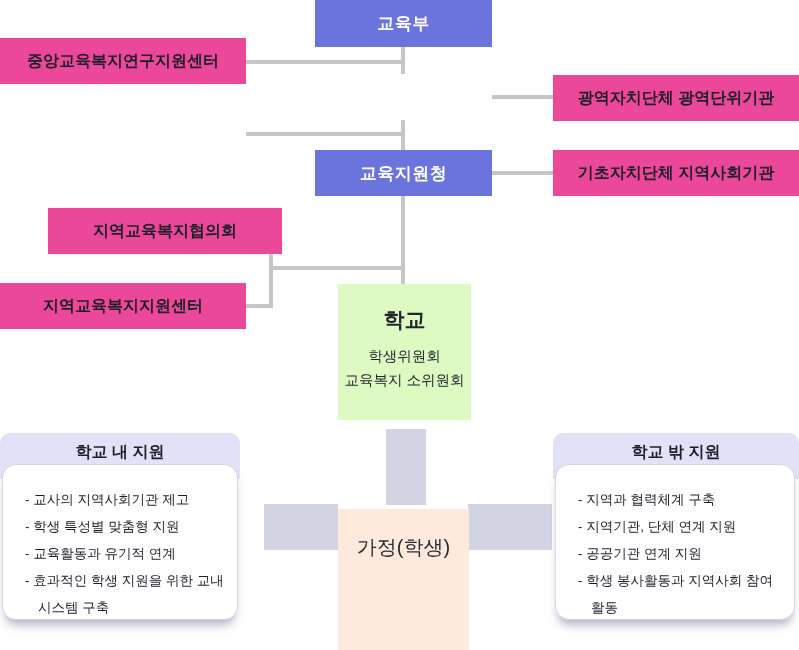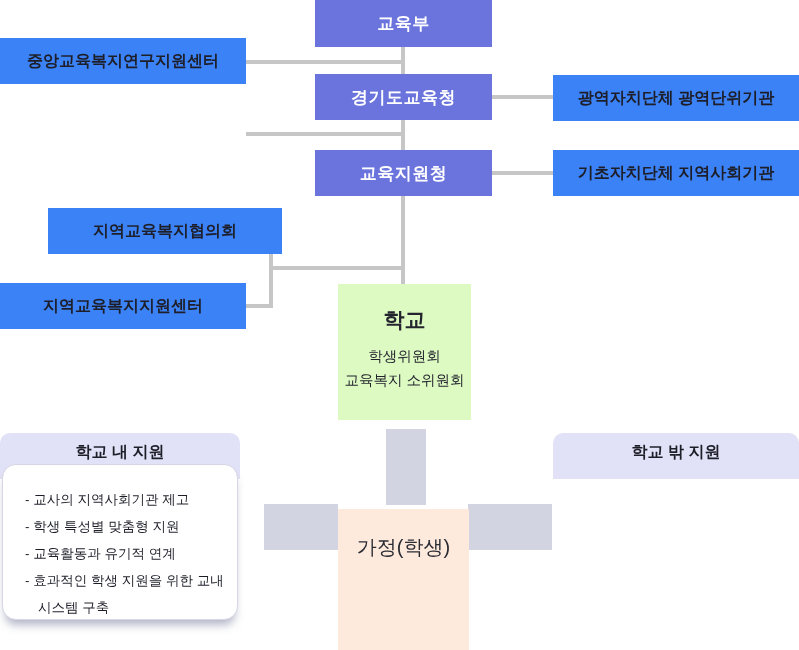--- a/index.html
+++ b/index.html
@@ -26,21 +26,21 @@
     box-sizing: border-box;
   }
   .node-purple {
     background: #6b74dd;
     color: #ffffff;
     font-weight: 700;
     font-size: 17px;
     letter-spacing: 0.5px;
   }
   .node-lav {
-    background: #3b82f6;
+    background: #ec4899;
     color: #1d1e28;
     font-weight: 700;
     font-size: 16px;
   }
   .node-green {
     background: #ddfac3;
     flex-direction: column;
     justify-content: flex-start;
     padding-top: 22px;
   }
@@ -111,23 +111,20 @@
   <div class="line" style="left:269px; top:229px; width:4px; height:79px;"></div>
   <div class="line" style="left:269px; top:266px; width:136px; height:4px;"></div>
 
   <div class="bar" style="left:386px; top:429px; width:40px; height:76px;"></div>
   <div class="bar" style="left:264px; top:504px; width:74px; height:46px;"></div>
   <div class="bar" style="left:468px; top:504px; width:84px; height:46px;"></div>
 
   <div class="node node-purple" style="left:315px; top:0; width:177px; height:47px;">
     <span>교육부</span>
   </div>
-  <div class="node node-purple" style="left:315px; top:74px; width:177px; height:46px;">
-    <span>경기도교육청</span>
-  </div>
   <div class="node node-purple" style="left:315px; top:150px; width:177px; height:46px;align-items:center;">
     <span>교육지원청</span>
   </div>
 
   <div class="node node-lav" style="left:0; top:38px; width:246px; height:46px;">
     <span>중앙교육복지연구지원센터</span>
   </div>
   <div class="node node-lav" style="left:0; top:208px; width:234px; height:46px;margin-left:48px;">
     <span>지역교육복지협의회</span>
   </div>
@@ -161,14 +158,22 @@
       <li>- 학생 특성별 맞춤형 지원</li>
       <li>- 교육활동과 유기적 연계</li>
       <li>- 효과적인 학생 지원을 위한 교내
 시스템 구축</li>
     </ul>
   </div>
 
   <div class="panel-band" style="left:553px; top:433px; width:246px; height:46px;">
     <span>학교 밖 지원</span>
   </div>
+  <div class="panel-card" style="left:555px; top:464px; width:240px; height:156px;">
+    <ul>
+      <li>- 지역과 협력체계 구축</li>
+      <li>- 지역기관, 단체 연계 지원</li>
+      <li>- 공공기관 연계 지원</li>
+      <li>- 학생 봉사활동과 지역사회 참여 활동</li>
+    </ul>
+  </div>
 
 </div>
 
 </body></html>

